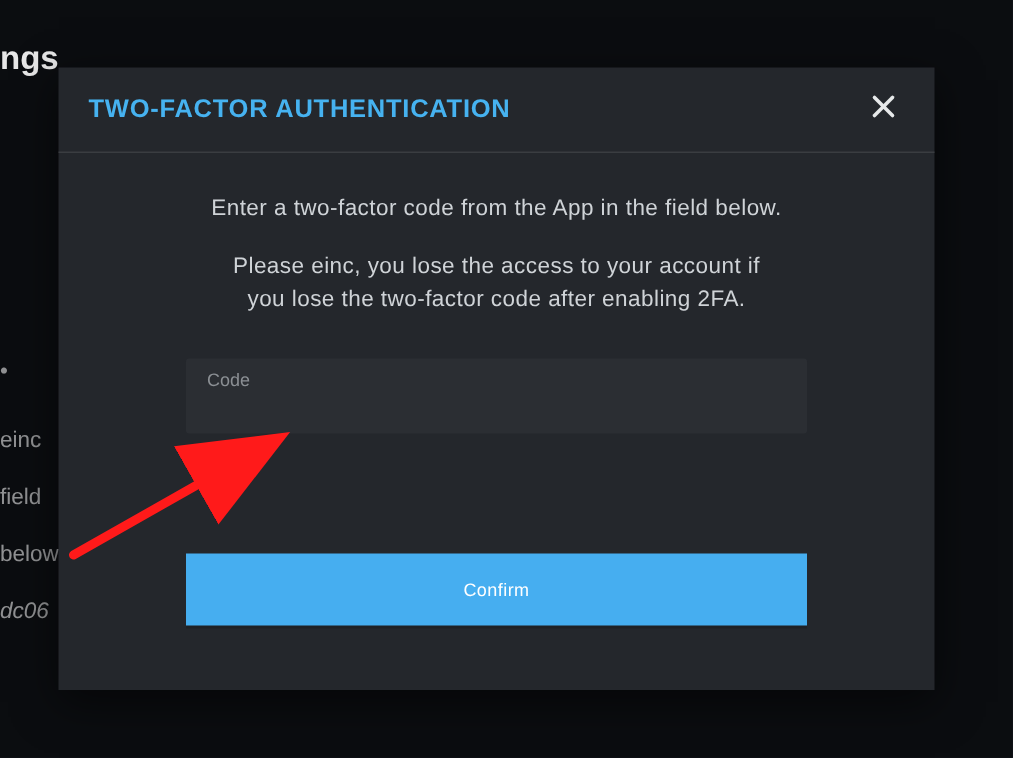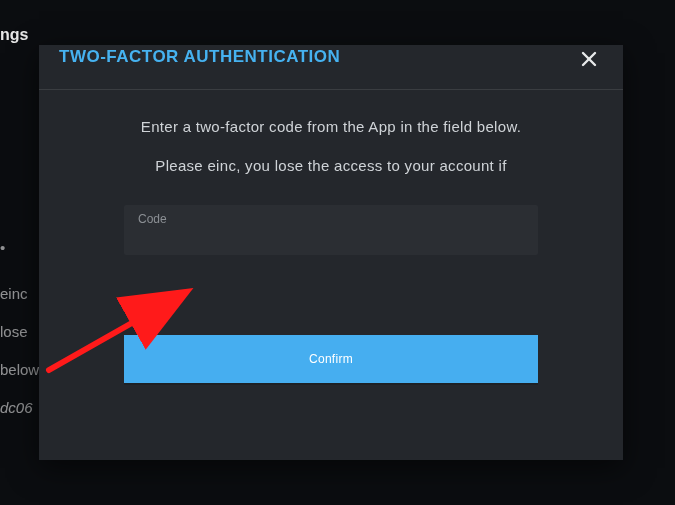--- a/index.html
+++ b/index.html
@@ -18,21 +18,21 @@
     position: absolute;
     inset: 0;
     background: #0b0d10;
     color: #0f1113;
     padding-top: 30px;
   }
   .bg-heading {
     position: absolute;
     top: 26px;
     left: 0;
-    font-size: 16px;
+    font-size: 22px;
     font-weight: 600;
     color: rgba(255,255,255,0.9);
   }
   .bg-item {
     position: absolute;
     left: 0;
     font-size: 15px;
     color: rgba(255,255,255,0.55);
     line-height: 20px;
   }
@@ -43,23 +43,23 @@
     left: 39px;
     top: 45px;
     width: 584px;
     height: 415px;
     background: #24272c;
     box-shadow: 0 8px 28px rgba(0,0,0,0.55);
   }
 
   .modal-header {
     display: flex;
-    align-items: flex-start;
+    align-items: flex-end;
     justify-content: space-between;
-    padding: 2px 22px 18px 20px;
+    padding: 14px 22px 18px 20px;
     border-bottom: 1px solid #3a3d41;
     gap: 20px;
   }
   .modal-title {
     color: #46b2f0;
     font-size: 17px;
     font-weight: 600;
     letter-spacing: 0.5px;
   }
   .close-btn {
@@ -150,21 +150,21 @@
   }
 </style>
 </head>
 <body>
 
 <div class="bg-page">
   <div class="bg-heading">ngs</div>
 
   <div class="bg-item" style="top:238px;">•</div>
   <div class="bg-item" style="top:284px;text-align:center;">einc</div>
-  <div class="bg-item" style="top:322px;">lose</div>
+  <div class="bg-item" style="top:322px;">field</div>
   <div class="bg-item" style="top:360px;">below</div>
   <div class="bg-item" style="top:398px;font-style:italic;">dc06</div>
 </div>
 
 <div class="modal">
 
   <div class="modal-header">
     <div class="modal-title">TWO-FACTOR AUTHENTICATION</div>
     <button class="close-btn" aria-label="Close">
       <span>
@@ -173,20 +173,21 @@
           <line x1="14" y1="2" x2="2" y2="14" stroke="#e7e9ea" stroke-width="2.4" stroke-linecap="round"></line>
         </svg>
       </span>
     </button>
   </div>
 
   <div class="modal-body">
     <div class="instr-line1">Enter a two-factor code from the App in the field below.</div>
     <div class="instr-line2">
       <span>Please einc, you lose the access to your account if</span><br>
+      <span>you lose the two-factor code after enabling 2FA.</span>
     </div>
 
     <div class="code-field-wrap field-label">
       <span class="float-label">Code</span>
       <input type="text" class="code-field" value="" style="">
     </div>
 
     <button class="confirm-btn">Confirm</button>
   </div>
 </div>

